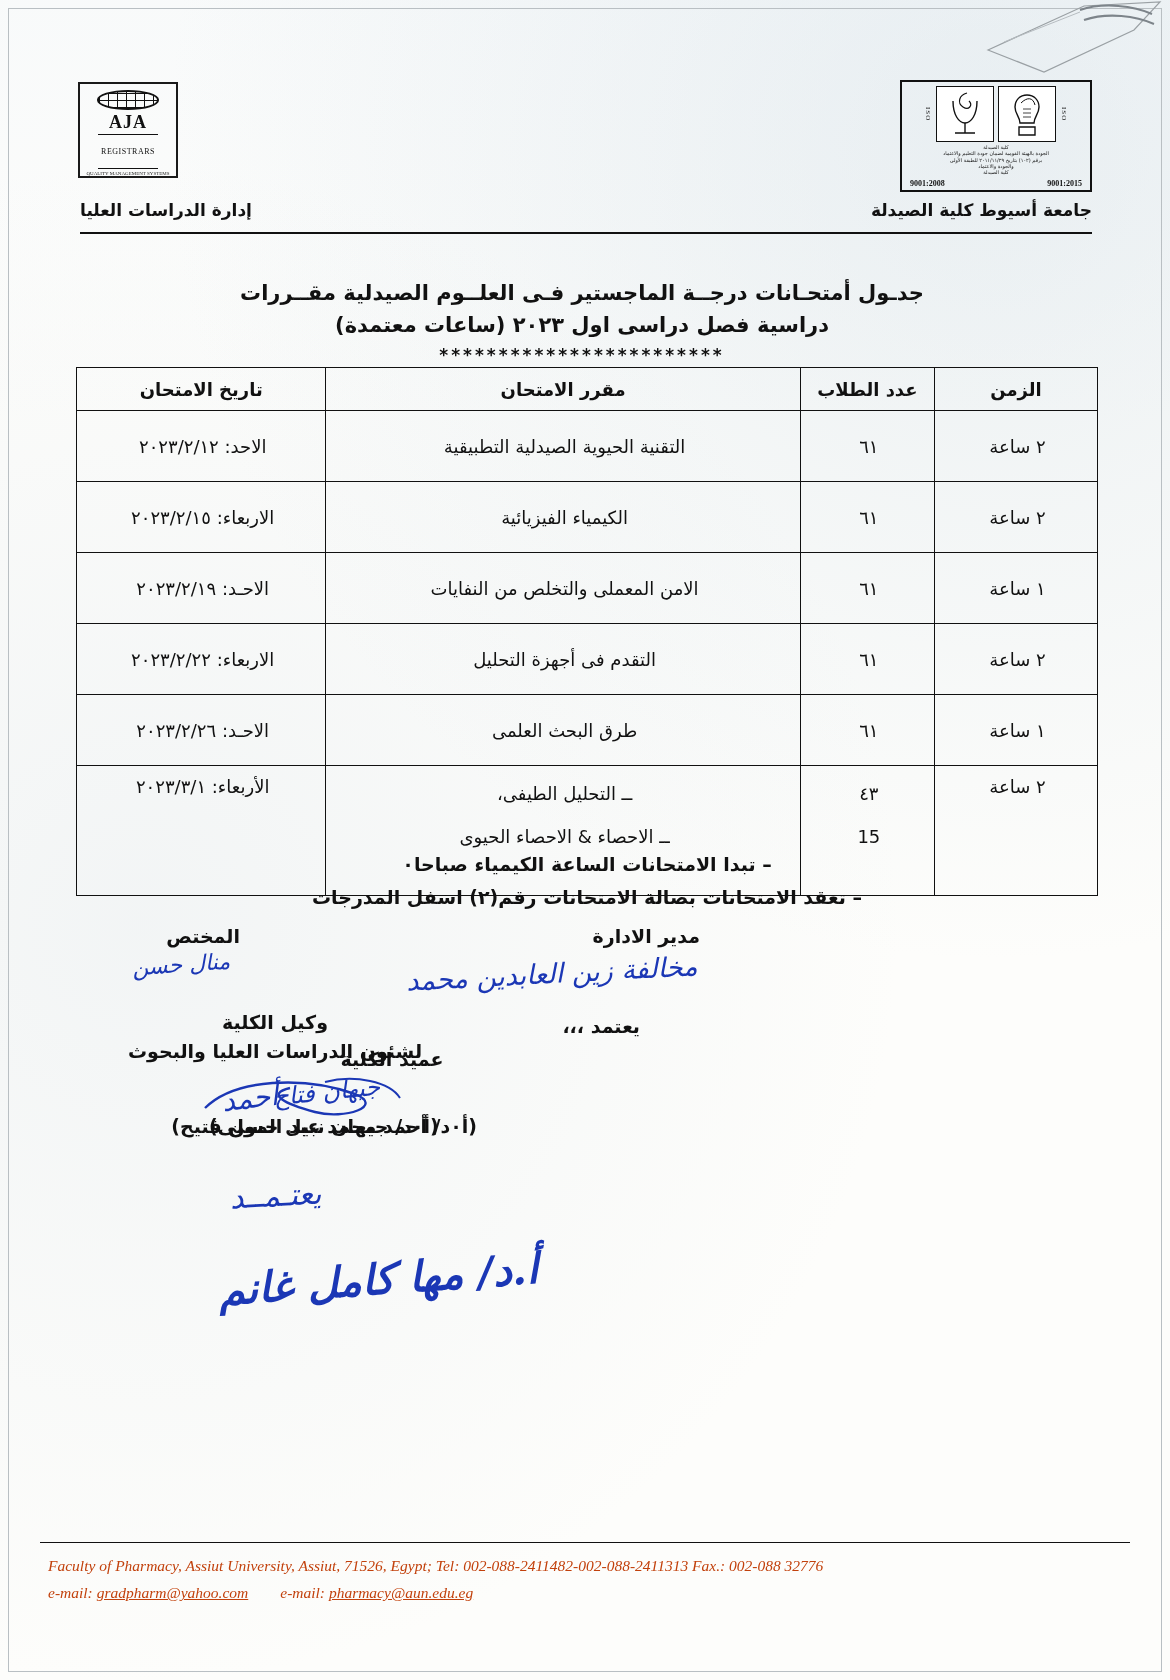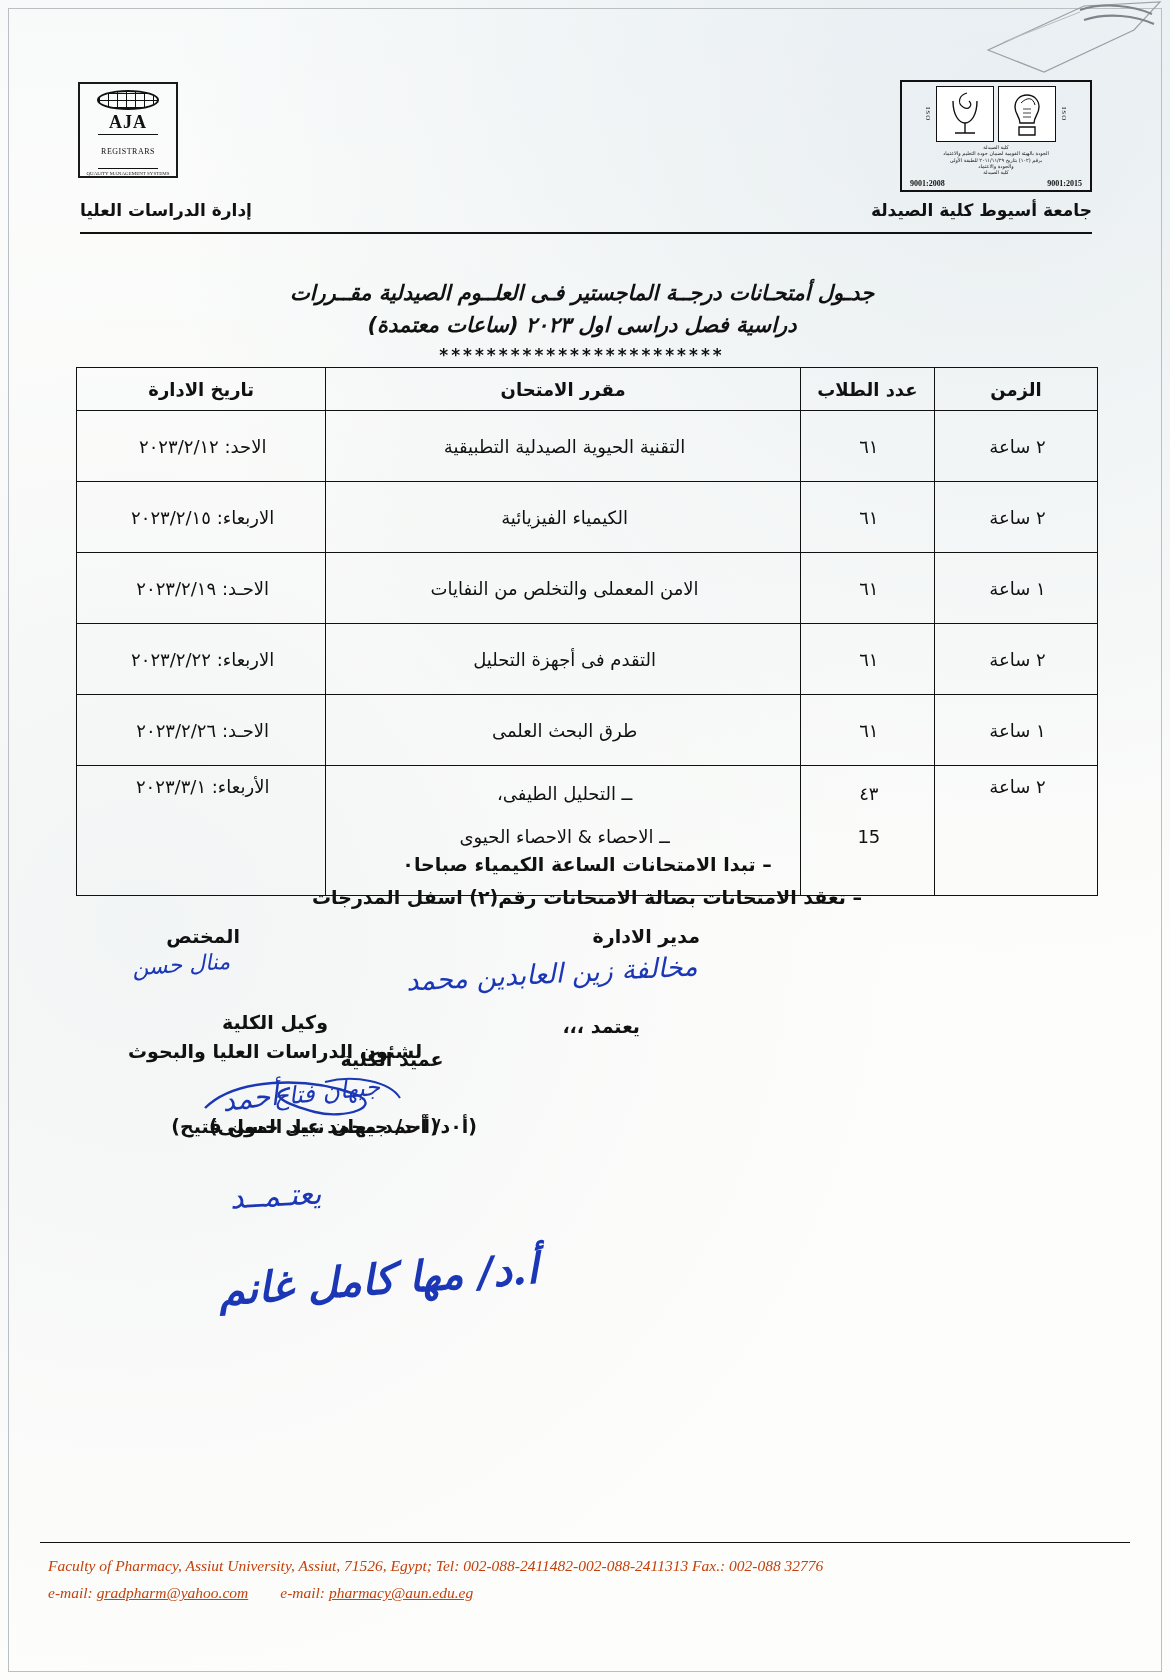--- a/index.html
+++ b/index.html
@@ -174,21 +174,20 @@
     position: absolute;
     top: 278px;
     left: 72px;
     right: 78px;
     text-align: center;
     direction: rtl;
     font-size: 21px;
     font-weight: bold;
     line-height: 1.5;
     letter-spacing: 0.5px;
-    font-style: italic;
   }
   .stars {
     text-align: center;
     letter-spacing: 3px;
     font-size: 17px;
     margin-top: 2px;
   }
 
   
   table.sched {
@@ -386,21 +385,21 @@
     <div>دراسية فصل دراسى اول ٢٠٢٣ (ساعات معتمدة)</div>
     <div class="stars">************************</div>
   </div>
 
   <table class="sched">
     <thead>
       <tr>
         <th class="col-time">الزمن</th>
         <th class="col-count">عدد الطلاب</th>
         <th class="col-course">مقرر الامتحان</th>
-        <th class="col-date">تاريخ الادارة</th>
+        <th class="col-date">تاريخ الامتحان</th>
       </tr>
     </thead>
     <tbody>
       <tr>
         <td class="col-time">٢ ساعة</td>
         <td class="col-count">٦١</td>
         <td class="col-course">التقنية الحيوية الصيدلية التطبيقية</td>
         <td class="col-date date-cell">الاحد: ٢٠٢٣/٢/١٢</td>
       </tr>
       <tr>

